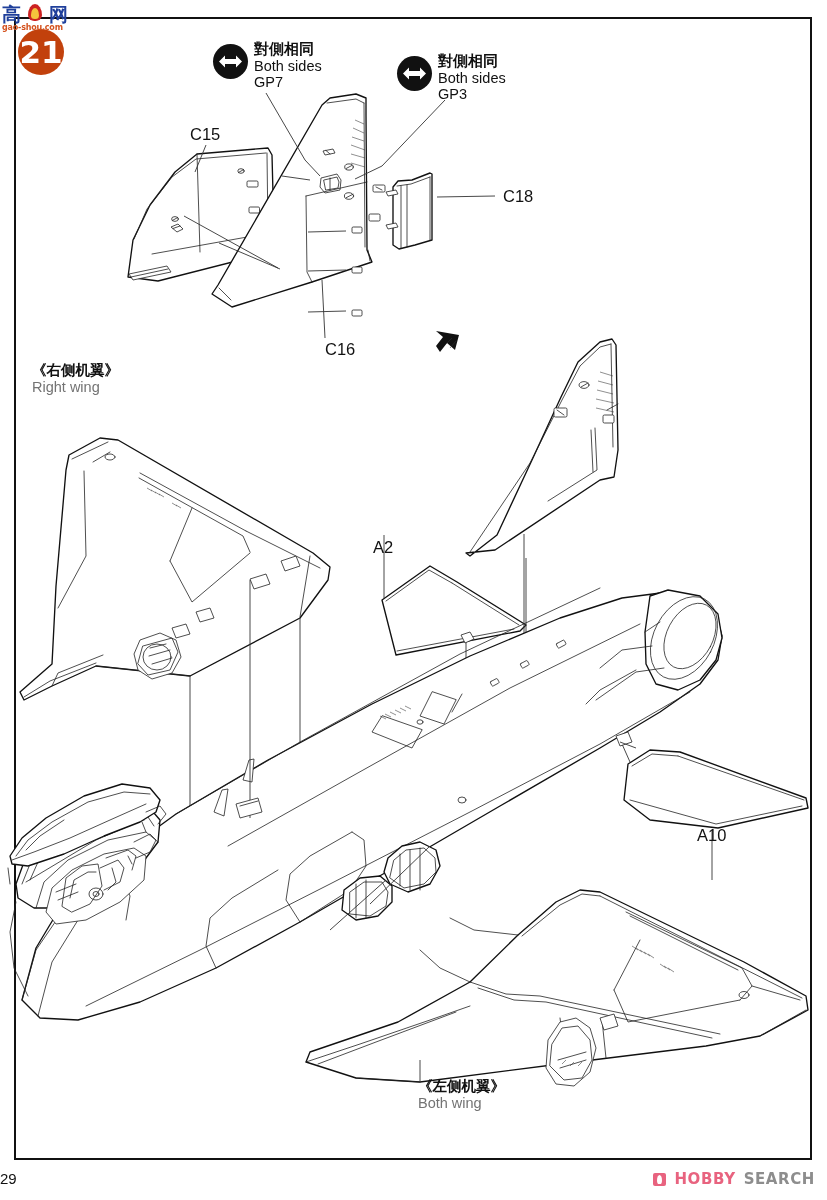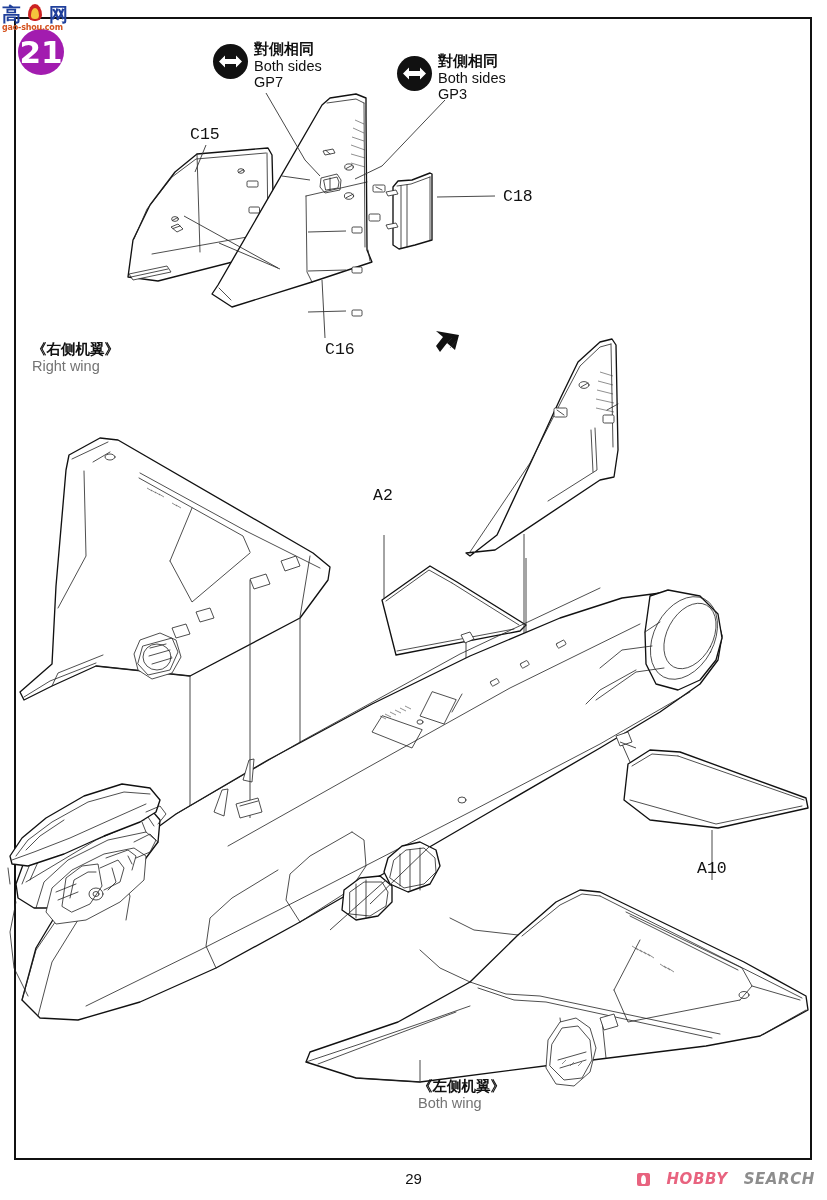--- a/index.html
+++ b/index.html
@@ -92,21 +92,21 @@
   }
 
   
   .step-badge {
     position: absolute;
     left: 18px;
     top: 29px;
     width: 46px;
     height: 46px;
     border-radius: 50%;
-    background: #a21caf;
+    background: #c2410c;
     color: #ffffff;
     display: flex;
     align-items: center;
     justify-content: center;
     font-size: 31px;
     font-weight: bold;
     line-height: 1;
     z-index: 30;
     font-family: "DejaVu Sans", "Liberation Sans", sans-serif;
   }
@@ -146,21 +146,21 @@
     display: block;
   }
 
   
   .plabel {
     position: absolute;
     font-size: 16.5px;
     color: #111111;
     z-index: 20;
     white-space: nowrap;
-    font-family: Liberation Mono, monospace;
+    font-family: Liberation Sans, sans-serif;
   }
 
   
   .winglabel {
     position: absolute;
     z-index: 20;
     line-height: 1.15;
     white-space: nowrap;
   }
   .winglabel .cn {
@@ -175,33 +175,31 @@
     font-size: 14.5px;
     color: #737373;
   }
 
   
   .page-no {
     position: absolute;
     left: 0;
     top: 1170px;
     width: 827px;
-    text-align: center;
     font-size: 15px;
     color: #111;
   }
   .hs-logo {
     position: absolute;
     right: 12px;
     top: 1170px;
     display: flex;
     align-items: center;
-    gap: 16px;
+    gap: 8px;
     font-family: "DejaVu Sans", sans-serif;
-    font-style: italic;
   }
   .hs-logo .mark {
     width: 13px; height: 13px;
     background: #e8637f;
     border-radius: 2px;
     position: relative;
   }
   .hs-logo .mark::after {
     content: "";
     position: absolute;
@@ -579,24 +577,24 @@
     <div class="lines">
       <span class="cn">對側相同</span>
       <span class="en">Both sides</span>
       <span class="pn">GP3</span>
     </div>
   </div>
 
   <div class="plabel" style="left:190px; top:125px;">C15</div>
   <div class="plabel" style="left:312px; top:340px;margin-left:13px;">C16</div>
   <div class="plabel" style="left:503px; top:187px;">C18</div>
-  <div class="plabel" style="left:373px; top:486px;">A2</div>
-  <div class="plabel" style="left:697px; top:859px;">A10</div>
-
-  <div class="winglabel" style="left:32px; top:341px;">
+  <div class="plabel" style="left:373px; top:538px;">A2</div>
+  <div class="plabel" style="left:697px; top:826px;">A10</div>
+
+  <div class="winglabel" style="left:32px; top:362px;">
     <span class="cn">《右侧机翼》</span>
     <span class="en">Right wing</span>
   </div>
 
   <div class="winglabel" style="left:418px; top:1078px;">
     <span class="cn">《左侧机翼》</span>
     <span class="en">Both wing</span>
   </div>
 
   <div class="page-no">29</div>

